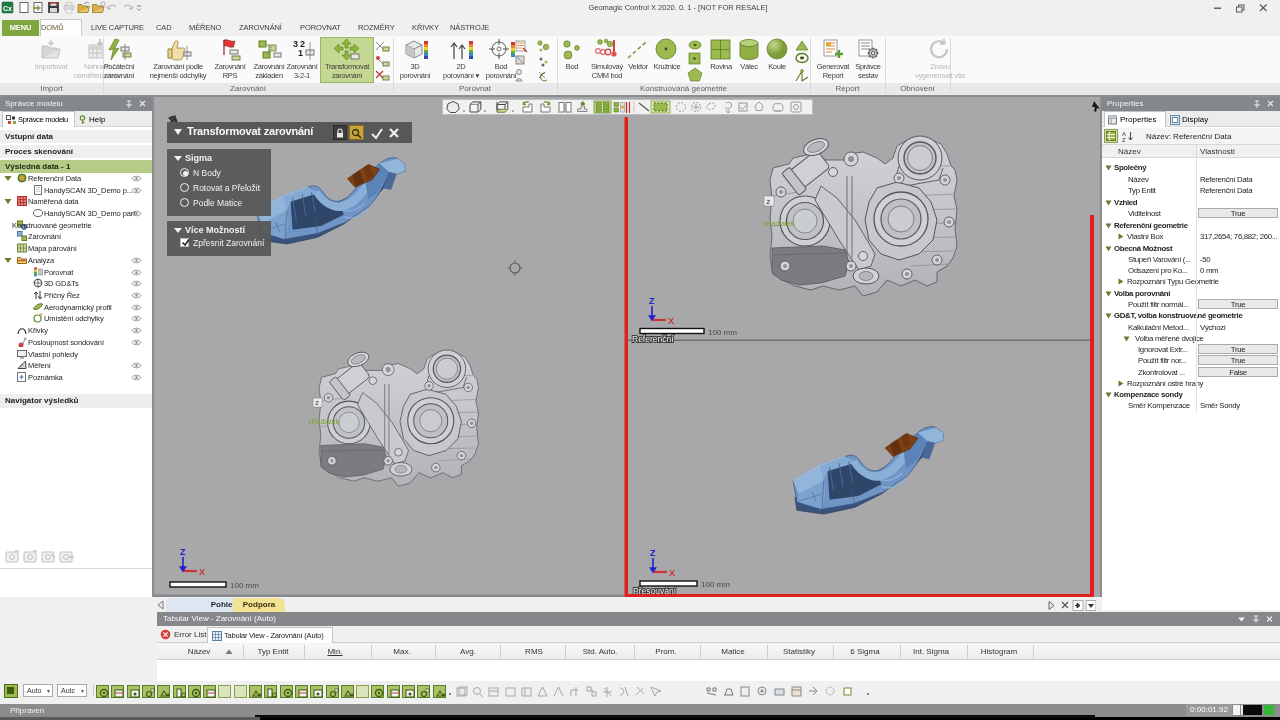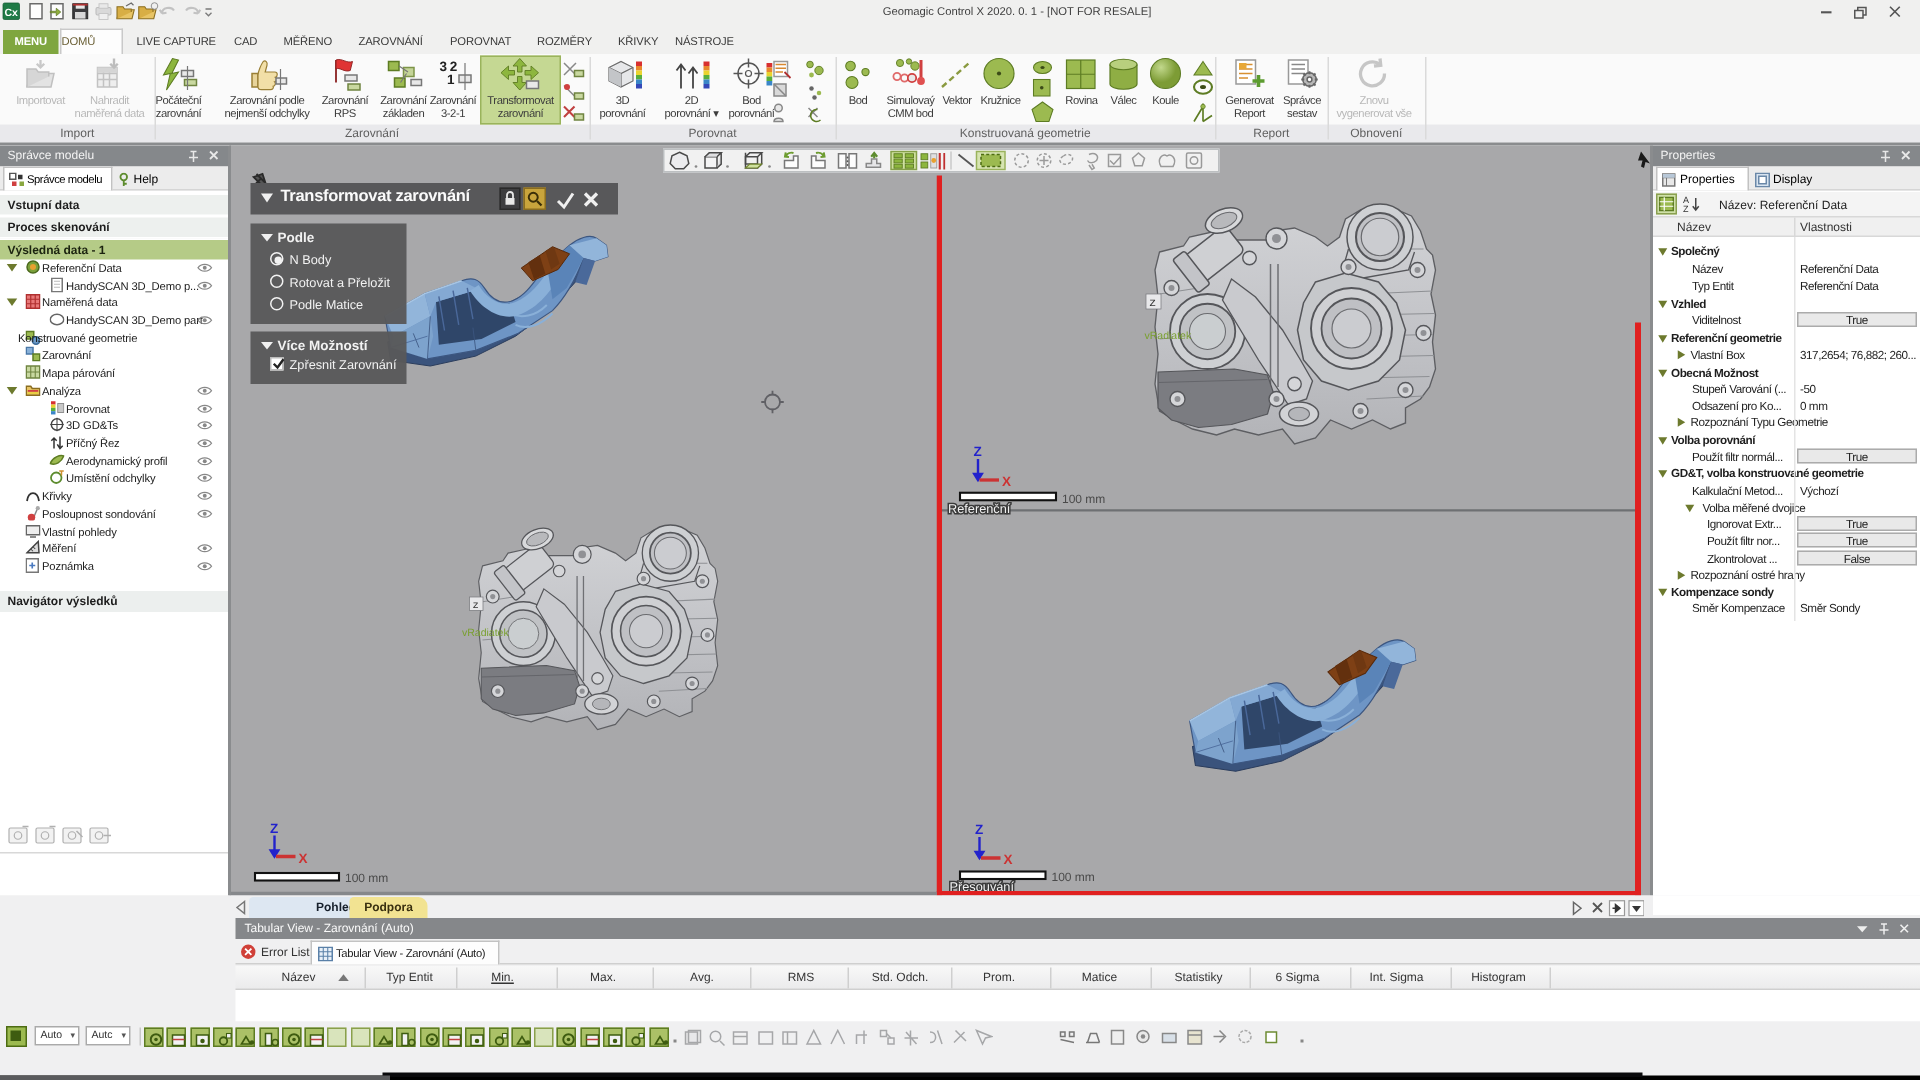--- a/index.html
+++ b/index.html
@@ -2,21 +2,21 @@
 <html><head>
 <meta charset="utf-8">
 <style>
   html,body{margin:0;padding:0;}
   *{box-sizing:border-box;}
   .page{position:relative;width:1280px;height:720px;background:#f0f0ef;overflow:hidden;
         font-family:"Liberation Sans",sans-serif;}
   .abs{position:absolute;}
   .ri{position:absolute;text-align:center;font-size:7.5px;line-height:8.5px;color:#3c3c3c;letter-spacing:-0.3px;white-space:nowrap;}
   .ri svg{display:block;margin:0 auto 1px;}
-  .ri.dis{color:#b8b8b8;}
+  .ri.dis{color:#b8b8b8;margin-left:24px;}
   .glbl{position:absolute;top:47px;height:12px;text-align:center;font-size:8px;line-height:12px;color:#5f5f5f;}
   .gsep{position:absolute;top:2px;width:1px;height:55px;background:#dadada;}
 </style>
 </head>
 <body>
 <div class="page">
 
 <div class="abs" id="titlebar" style="left:0;top:0;width:1280px;height:16px;background:#f0f0ef;">
   <svg class="abs" style="left:0;top:0;" width="200" height="16" viewBox="0 0 200 16">
 
@@ -818,21 +818,21 @@
   </span>
   <svg class="abs" style="left:203px;top:4px;" width="14" height="14" viewBox="0 0 14 14">
           <path d="M2 8 l4 4 l6 -9" fill="none" stroke="#f0f0f0" stroke-width="2"></path>
         </svg>
   <svg class="abs" style="left:220px;top:4px;" width="14" height="14" viewBox="0 0 14 14">
           <path d="M3 3 l8 8 m0 -8 l-8 8" fill="none" stroke="#f0f0f0" stroke-width="2.2"></path>
         </svg>
 </div>
 <div class="abs" style="left:14px;top:52px;width:104px;height:67px;background:rgba(88,88,90,0.96);color:#f2f2f2;font-size:8.5px;">
   <span class="abs" style="left:7px;top:7px;width:0;height:0;border-left:4px solid transparent;border-right:4px solid transparent;border-top:5px solid #f0f0f0;"></span>
-  <span class="abs" style="left:18px;top:4px;font-weight:bold;font-size:9px;">Podle</span>
+  <span class="abs" style="left:18px;top:4px;font-weight:bold;font-size:9px;">Sigma</span>
   <span class="abs" style="left:13px;top:19px;width:9px;height:9px;border:1.3px solid #f2f2f2;border-radius:50%;"></span>
   <span class="abs" style="left:16.4px;top:22.4px;width:5px;height:5px;border-radius:50%;background:#f2f2f2;"></span>
   <span class="abs" style="left:26px;top:19px;">N Body</span>
   <span class="abs" style="left:13px;top:34px;width:9px;height:9px;border:1.3px solid #f2f2f2;border-radius:50%;"></span>
   <span class="abs" style="left:26px;top:34px;">Rotovat a Přeložit</span>
   <span class="abs" style="left:13px;top:49px;width:9px;height:9px;border:1.3px solid #f2f2f2;border-radius:50%;"></span>
   <span class="abs" style="left:26px;top:49px;">Podle Matice</span>
 </div>
 <div class="abs" style="left:14px;top:124px;width:104px;height:35px;background:rgba(88,88,90,0.96);color:#f2f2f2;font-size:8.5px;">
   <span class="abs" style="left:7px;top:7px;width:0;height:0;border-left:4px solid transparent;border-right:4px solid transparent;border-top:5px solid #f0f0f0;"></span>
@@ -1046,21 +1046,21 @@
     </div>
   </div>
 
   <div class="abs" id="tblhead" style="left:157px;top:47px;width:1123px;height:16px;background:linear-gradient(#f8f8f8,#ebebec);border-bottom:1px solid #cfcfcf;font-size:8px;color:#333;">
     <span class="abs" style="left:42px;top:3px;transform:translateX(-50%);">Název</span>
     <span class="abs" style="left:116px;top:3px;transform:translateX(-50%);">Typ Entit</span>
     <span class="abs" style="left:178px;top:3px;transform:translateX(-50%);text-decoration:underline;">Min.</span>
     <span class="abs" style="left:245px;top:3px;transform:translateX(-50%);">Max.</span>
     <span class="abs" style="left:311px;top:3px;transform:translateX(-50%);">Avg.</span>
     <span class="abs" style="left:377px;top:3px;transform:translateX(-50%);">RMS</span>
-    <span class="abs" style="left:443px;top:3px;transform:translateX(-50%);">Std. Odch.</span>
+    <span class="abs" style="left:443px;top:3px;transform:translateX(-50%);">Std. Auto.</span>
     <span class="abs" style="left:509px;top:3px;transform:translateX(-50%);">Prom.</span>
     <span class="abs" style="left:576px;top:3px;transform:translateX(-50%);">Matice</span>
     <span class="abs" style="left:642px;top:3px;transform:translateX(-50%);">Statistiky</span>
     <span class="abs" style="left:708px;top:3px;transform:translateX(-50%);">6 Sigma</span>
     <span class="abs" style="left:774px;top:3px;transform:translateX(-50%);">Int. Sigma</span>
     <span class="abs" style="left:842px;top:3px;transform:translateX(-50%);">Histogram</span>
     <svg class="abs" style="left:68px;top:5px;" width="8" height="6" viewBox="0 0 8 6">
           <path d="M4 0.5 L7.5 5 L0.5 5 z" fill="#777"></path>
         </svg>
     <div class="abs" style="left:86px;top:1px;width:1px;height:14px;background:#cfcfcf;"></div>
@@ -1306,18 +1306,25 @@
         </svg>
     <svg class="abs" style="left:824px;top:4px;" width="13" height="13" viewBox="0 0 13 13">
           <circle cx="6" cy="6" r="4" fill="none" stroke="#aaa" stroke-dasharray="2 1"></circle>
         </svg>
     <svg class="abs" style="left:841px;top:4px;" width="13" height="13" viewBox="0 0 13 13">
           <rect x="3" y="3" width="7" height="7" fill="#fff" stroke="#6d8c33"></rect>
         </svg>
     <div class="abs" style="left:867px;top:12px;width:2px;height:2px;background:#888;"></div>
   </div>
 
+  <div class="abs" style="left:0;top:107px;width:1280px;height:13px;background:#8a8c8e;">
+    <span class="abs" style="left:10px;top:2px;font-size:8px;color:#f2f2f2;">Připraven</span>
+    <div class="abs" style="left:1186px;top:0;width:46px;height:12px;background:#97999b;font-size:8px;color:#fff;text-align:center;line-height:12px;">0:00:01.92</div>
+    <div class="abs" style="left:1233px;top:1px;width:7px;height:10px;background:#f2f2f2;"></div>
+    <div class="abs" style="left:1241px;top:1px;width:21px;height:10px;background:#0a0a0a;border-left:2px solid #e8e8e8;"></div>
+    <div class="abs" style="left:1264px;top:1px;width:10px;height:10px;background:#35b83a;"></div>
+  </div>
   <div class="abs" style="left:0;top:120px;width:1280px;height:3px;background:#000;"></div>
       <div class="abs" style="left:255px;top:118px;width:840px;height:3px;background:#0a0a0c;"></div>
   <div class="abs" style="left:0;top:120px;width:260px;height:3px;background:#5a5b5d;"></div>
 </div>
 
 </div>
 
 </body></html>

